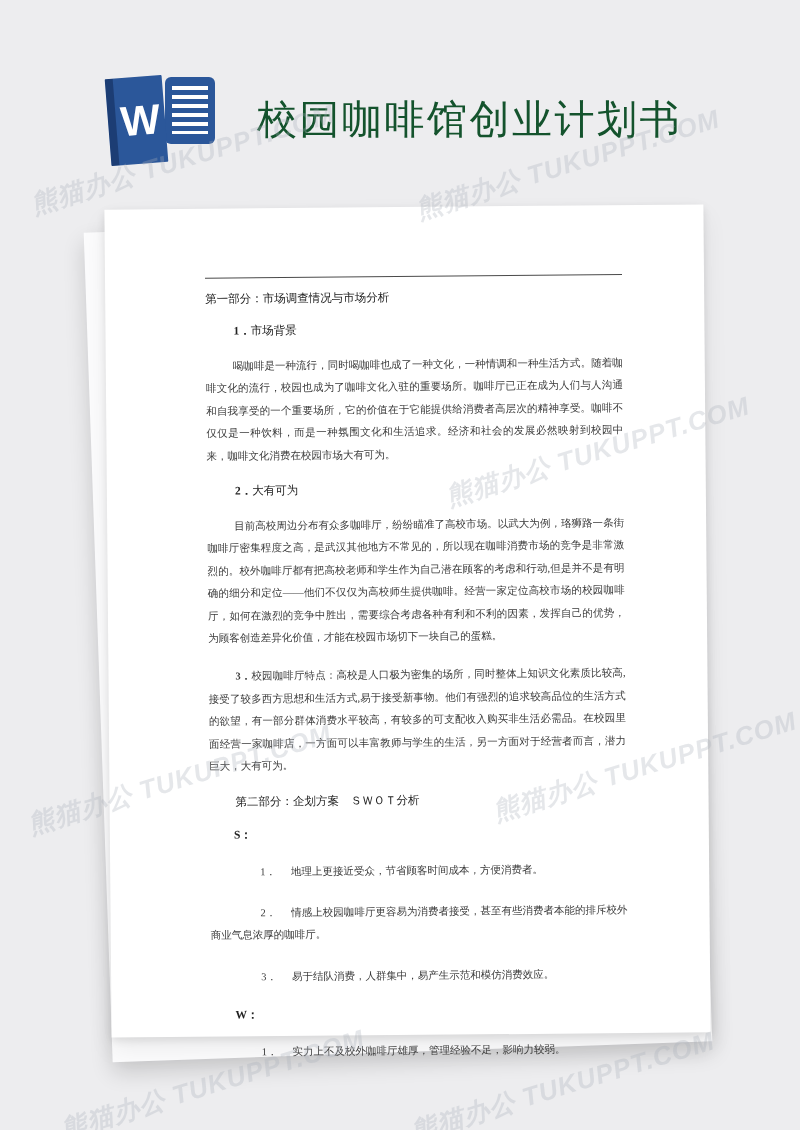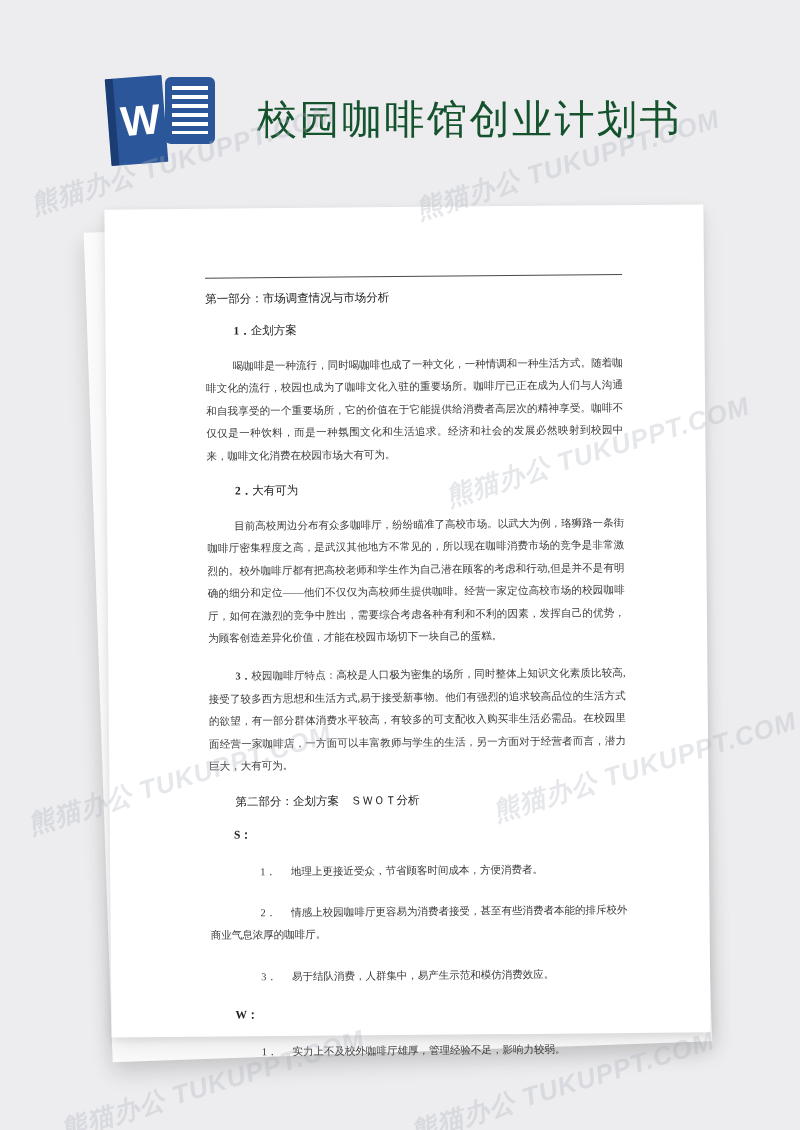--- a/index.html
+++ b/index.html
@@ -109,21 +109,21 @@
   <div class="header-title">校园咖啡馆创业计划书</div>
 
   <div class="page-back"></div>
   <div class="page-front">
     <div class="doc-content">
       <div class="doc-rule"></div>
 
       <div class="doc-h1">第一部分：市场调查情况与市场分析</div>
 
       <div class="doc-h2">
-        <span class="num">1．</span><span>企划方案</span>
+        <span class="num">1．</span><span>市场背景</span>
       </div>
 
       <div class="doc-p">喝咖啡是一种流行，同时喝咖啡也成了一种文化，一种情调和一种生活方式。随着咖啡文化的流行，校园也成为了咖啡文化入驻的重要场所。咖啡厅已正在成为人们与人沟通和自我享受的一个重要场所，它的价值在于它能提供给消费者高层次的精神享受。咖啡不仅仅是一种饮料，而是一种氛围文化和生活追求。经济和社会的发展必然映射到校园中来，咖啡文化消费在校园市场大有可为。</div>
 
       <div class="doc-h2">
         <span class="num">2．</span><span>大有可为</span>
       </div>
 
       <div class="doc-p">目前高校周边分布有众多咖啡厅，纷纷瞄准了高校市场。以武大为例，珞狮路一条街咖啡厅密集程度之高，是武汉其他地方不常见的，所以现在咖啡消费市场的竞争是非常激烈的。校外咖啡厅都有把高校老师和学生作为自己潜在顾客的考虑和行动,但是并不是有明确的细分和定位——他们不仅仅为高校师生提供咖啡。经营一家定位高校市场的校园咖啡厅，如何在激烈的竞争中胜出，需要综合考虑各种有利和不利的因素，发挥自己的优势，为顾客创造差异化价值，才能在校园市场切下一块自己的蛋糕。</div>
 

